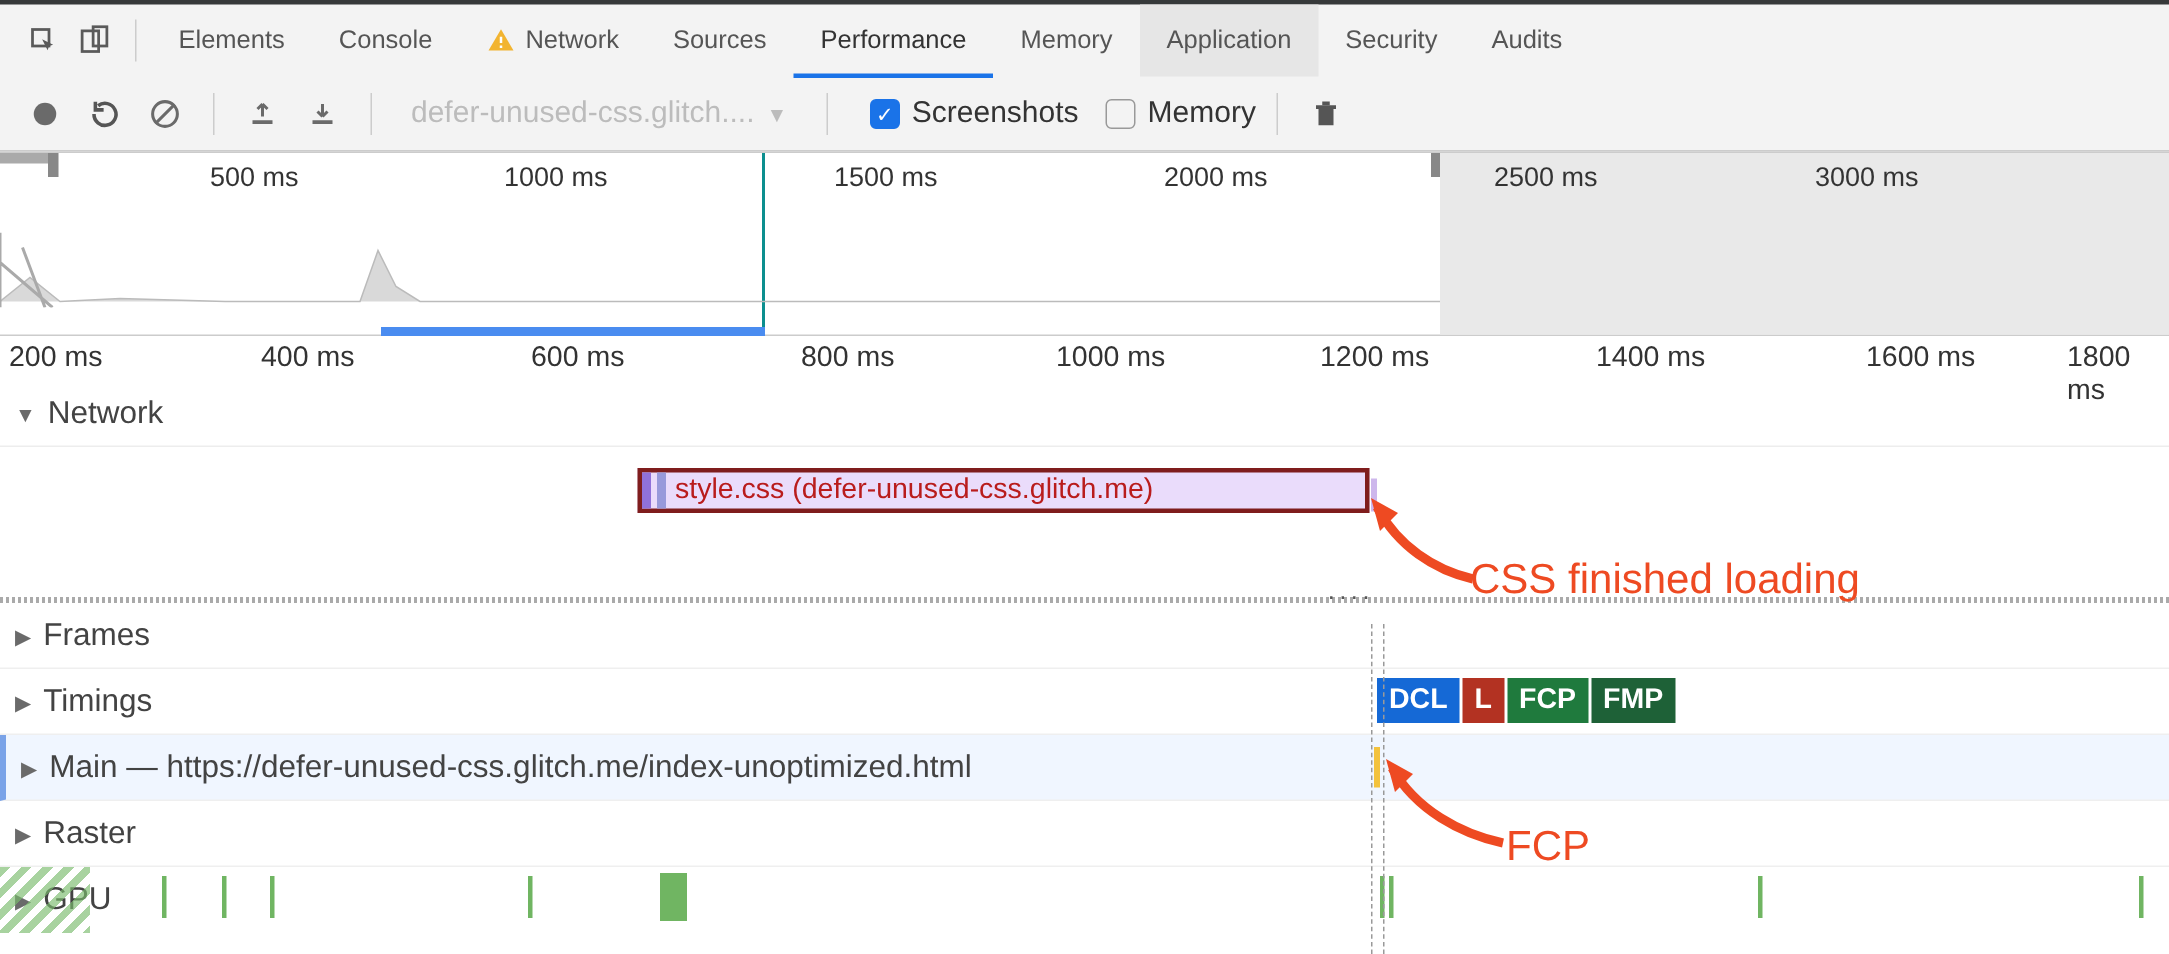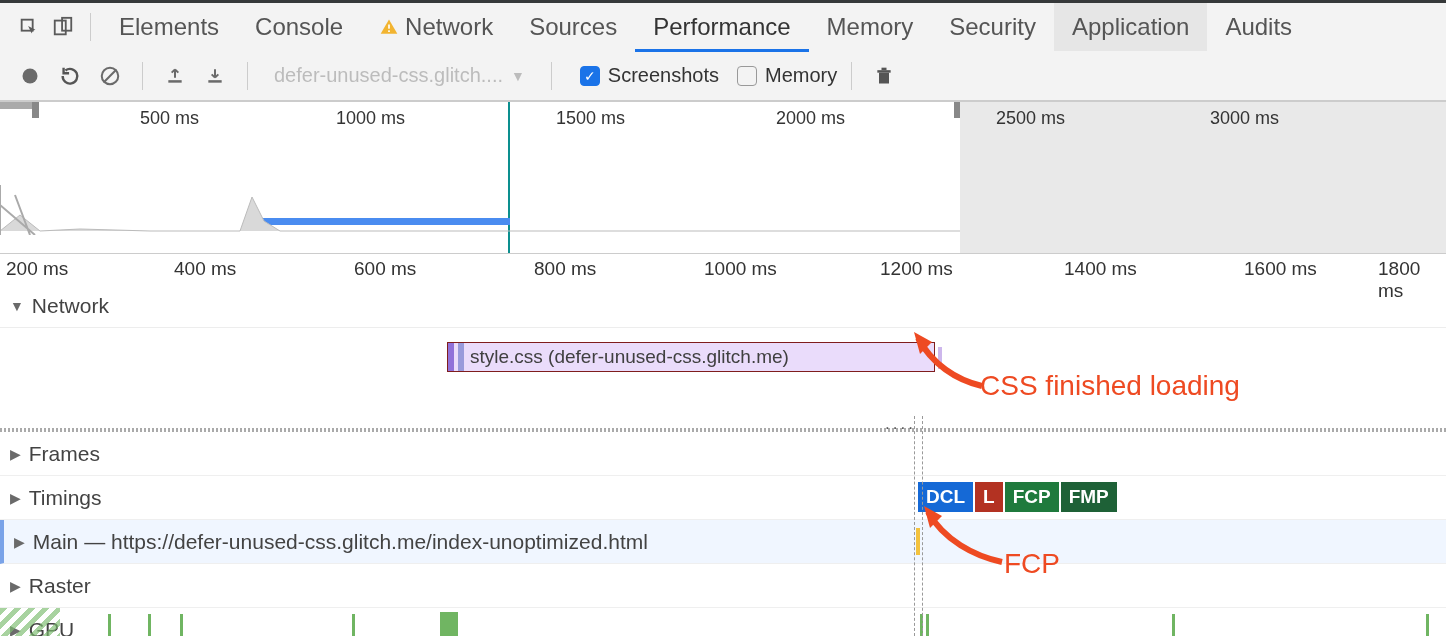--- a/index.html
+++ b/index.html
@@ -22,21 +22,21 @@
     display: flex;
     align-items: center;
     height: 48px;
     padding-left: 12px;
   }
   .icon-btn { width:34px; height:34px; display:flex; align-items:center; justify-content:center; color:#5a5a5a; }
   .tab {
     padding: 4px 18px;
     height: 100%;
     display: flex; align-items: center;
-    font-size: 24px;
+    font-size: 17px;
     color: #555;
     position: relative;
     cursor: default;
   }
   .tab.active { color:#333; }
   .tab.active::after {
     content:""; position:absolute; left:0; right:0; bottom:-1px;
     height:3px; background:#1a73e8;
   }
   .tab.app-highlight { background:#e6e6e6; }
@@ -50,21 +50,21 @@
   .vsep { width:1px; height:28px; background:#ccc; margin:0 10px; }
   .recording-dropdown {
     display:flex; align-items:center; gap:8px; color:#bcbcbc; font-size:20px;
     padding:0 12px; border-radius:4px;
   }
   .checkbox-wrap { display:flex; align-items:center; gap:8px; font-size:20px; color:#333; margin-left:14px; }
   .chk { width:20px; height:20px; border:1px solid #999; border-radius:4px; display:flex; align-items:center; justify-content:center; font-size:14px; color:white; }
   .chk.checked { background:#1a73e8; border-color:#1a73e8; }
   
   .overview {
-    height: 152px;
+    height: 122px;
     position:relative;
     border-bottom: 1px solid #ccc;
     background:#fff;
   }
   .ov-grey-left { position:absolute; left:0; top:0; height:7px; width:38px; background:#aaa; }
   .ov-handle-left { position:absolute; left:32px; top:0; width:7px; height:16px; background:#888; }
   .ov-handle-right { position:absolute; left:954px; top:0; width:7px; height:16px; background:#888; }
   .ov-grey-right { position:absolute; left:960px; right:0; top:0; bottom:0; background:#e9e9e9; }
   .ov-ticklabel { position:absolute; top:6px; font-size:18px; color:#333; }
   .ov-cursor { position:absolute; top:0; bottom:0; width:2px; background:#0c8f8f; left:508px; }
@@ -78,24 +78,24 @@
   .section-head {
     height:44px; display:flex; align-items:center; padding-left:10px;
     font-size:21px; color:#434343; border-bottom:1px solid #ededed;
   }
   .tri { display:inline-block; font-size:14px; color:#6a6a6a; margin-right:8px; }
   .network-pane { height: 100px; position: relative; }
   .net-bar {
     position:absolute; top:14px; left:425px;
     height:30px; width:488px;
     background:#eadcfb;
-    border:1px solid #7f1d1d;
+    border:3px solid #7f1d1d;
     display:flex; align-items:center;
     padding-left:22px;
-    font-size:19px; color:#404040;margin-left:22px;
+    font-size:19px; color:#b91c1c;
   }
   .net-bar-handle { position:absolute; left:0; top:0; bottom:0; width:6px; background:#9071d9; }
   .net-bar-marks { position:absolute; left:10px; top:0; bottom:0; width:6px; background:#989adb; }
   .net-bar-trail { position:absolute; right:-8px; top:4px; width:4px; height:22px; background:#cdb7ec; }
   .divider-dotted { height:4px; background:repeating-linear-gradient(90deg,#aaa 0 2px, transparent 2px 4px); position:relative; }
   .divider-dotted .dots { position:absolute; right:530px; top:-14px; letter-spacing:3px; color:#555; }
   .pane-row {
     height:44px; border-bottom:1px solid #efefef; display:flex; align-items:center; padding-left:10px; font-size:21px; color:#434343; position:relative;
   }
   .main-row { background:#f0f6ff; }
@@ -136,22 +136,22 @@
       <svg class="warn-icon" width="20" height="20" viewBox="0 0 24 24">
           <path d="M12 3 L22 20 H2 Z" fill="#f2b430"></path>
           <rect x="11" y="9" width="2" height="5" fill="#fff"></rect>
           <rect x="11" y="16" width="2" height="2" fill="#fff"></rect>
         </svg>
       <span>Network</span>
     </div>
     <div class="tab">Sources</div>
     <div class="tab active">Performance</div>
     <div class="tab">Memory</div>
+    <div class="tab app-highlight">Application</div>
     <div class="tab">Security</div>
-    <div class="tab app-highlight">Application</div>
     <div class="tab">Audits</div>
   </div>
 
   <div class="toolbar-row">
     <div class="tool-icon">
       <svg width="20" height="20" viewBox="0 0 24 24">
           <circle cx="12" cy="12" r="9" fill="#6a6a6a"></circle>
         </svg>
     </div>
     <div class="tool-icon">

